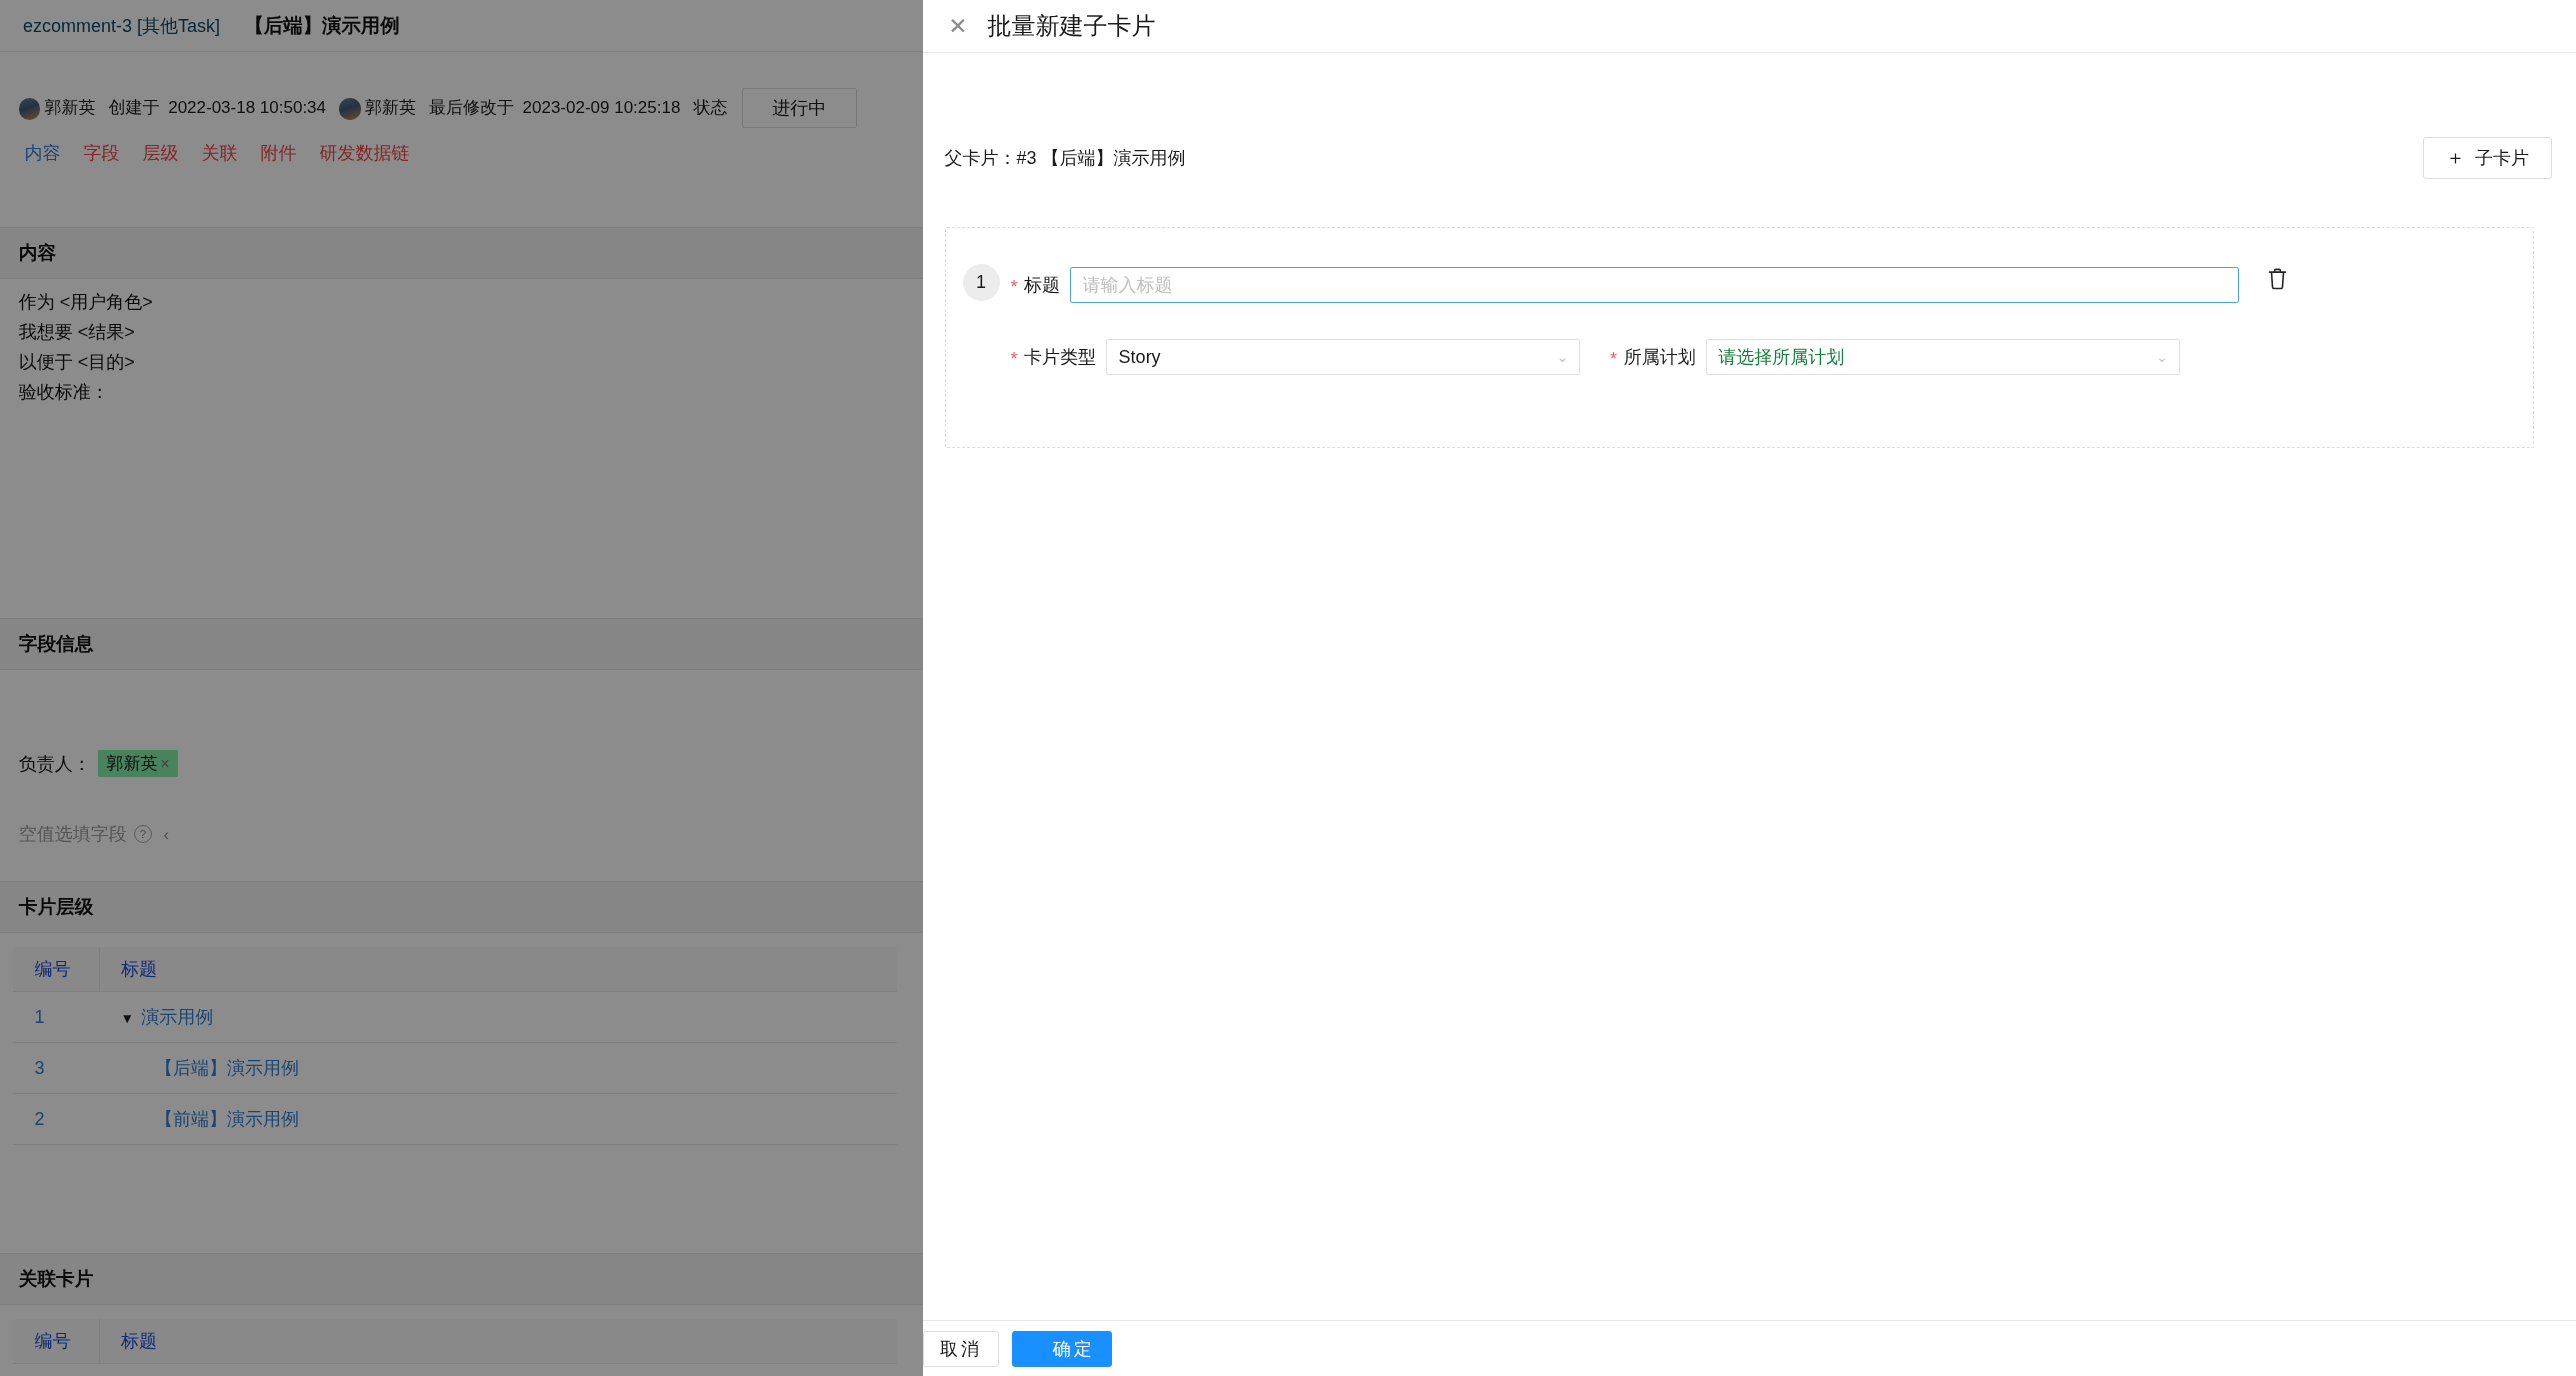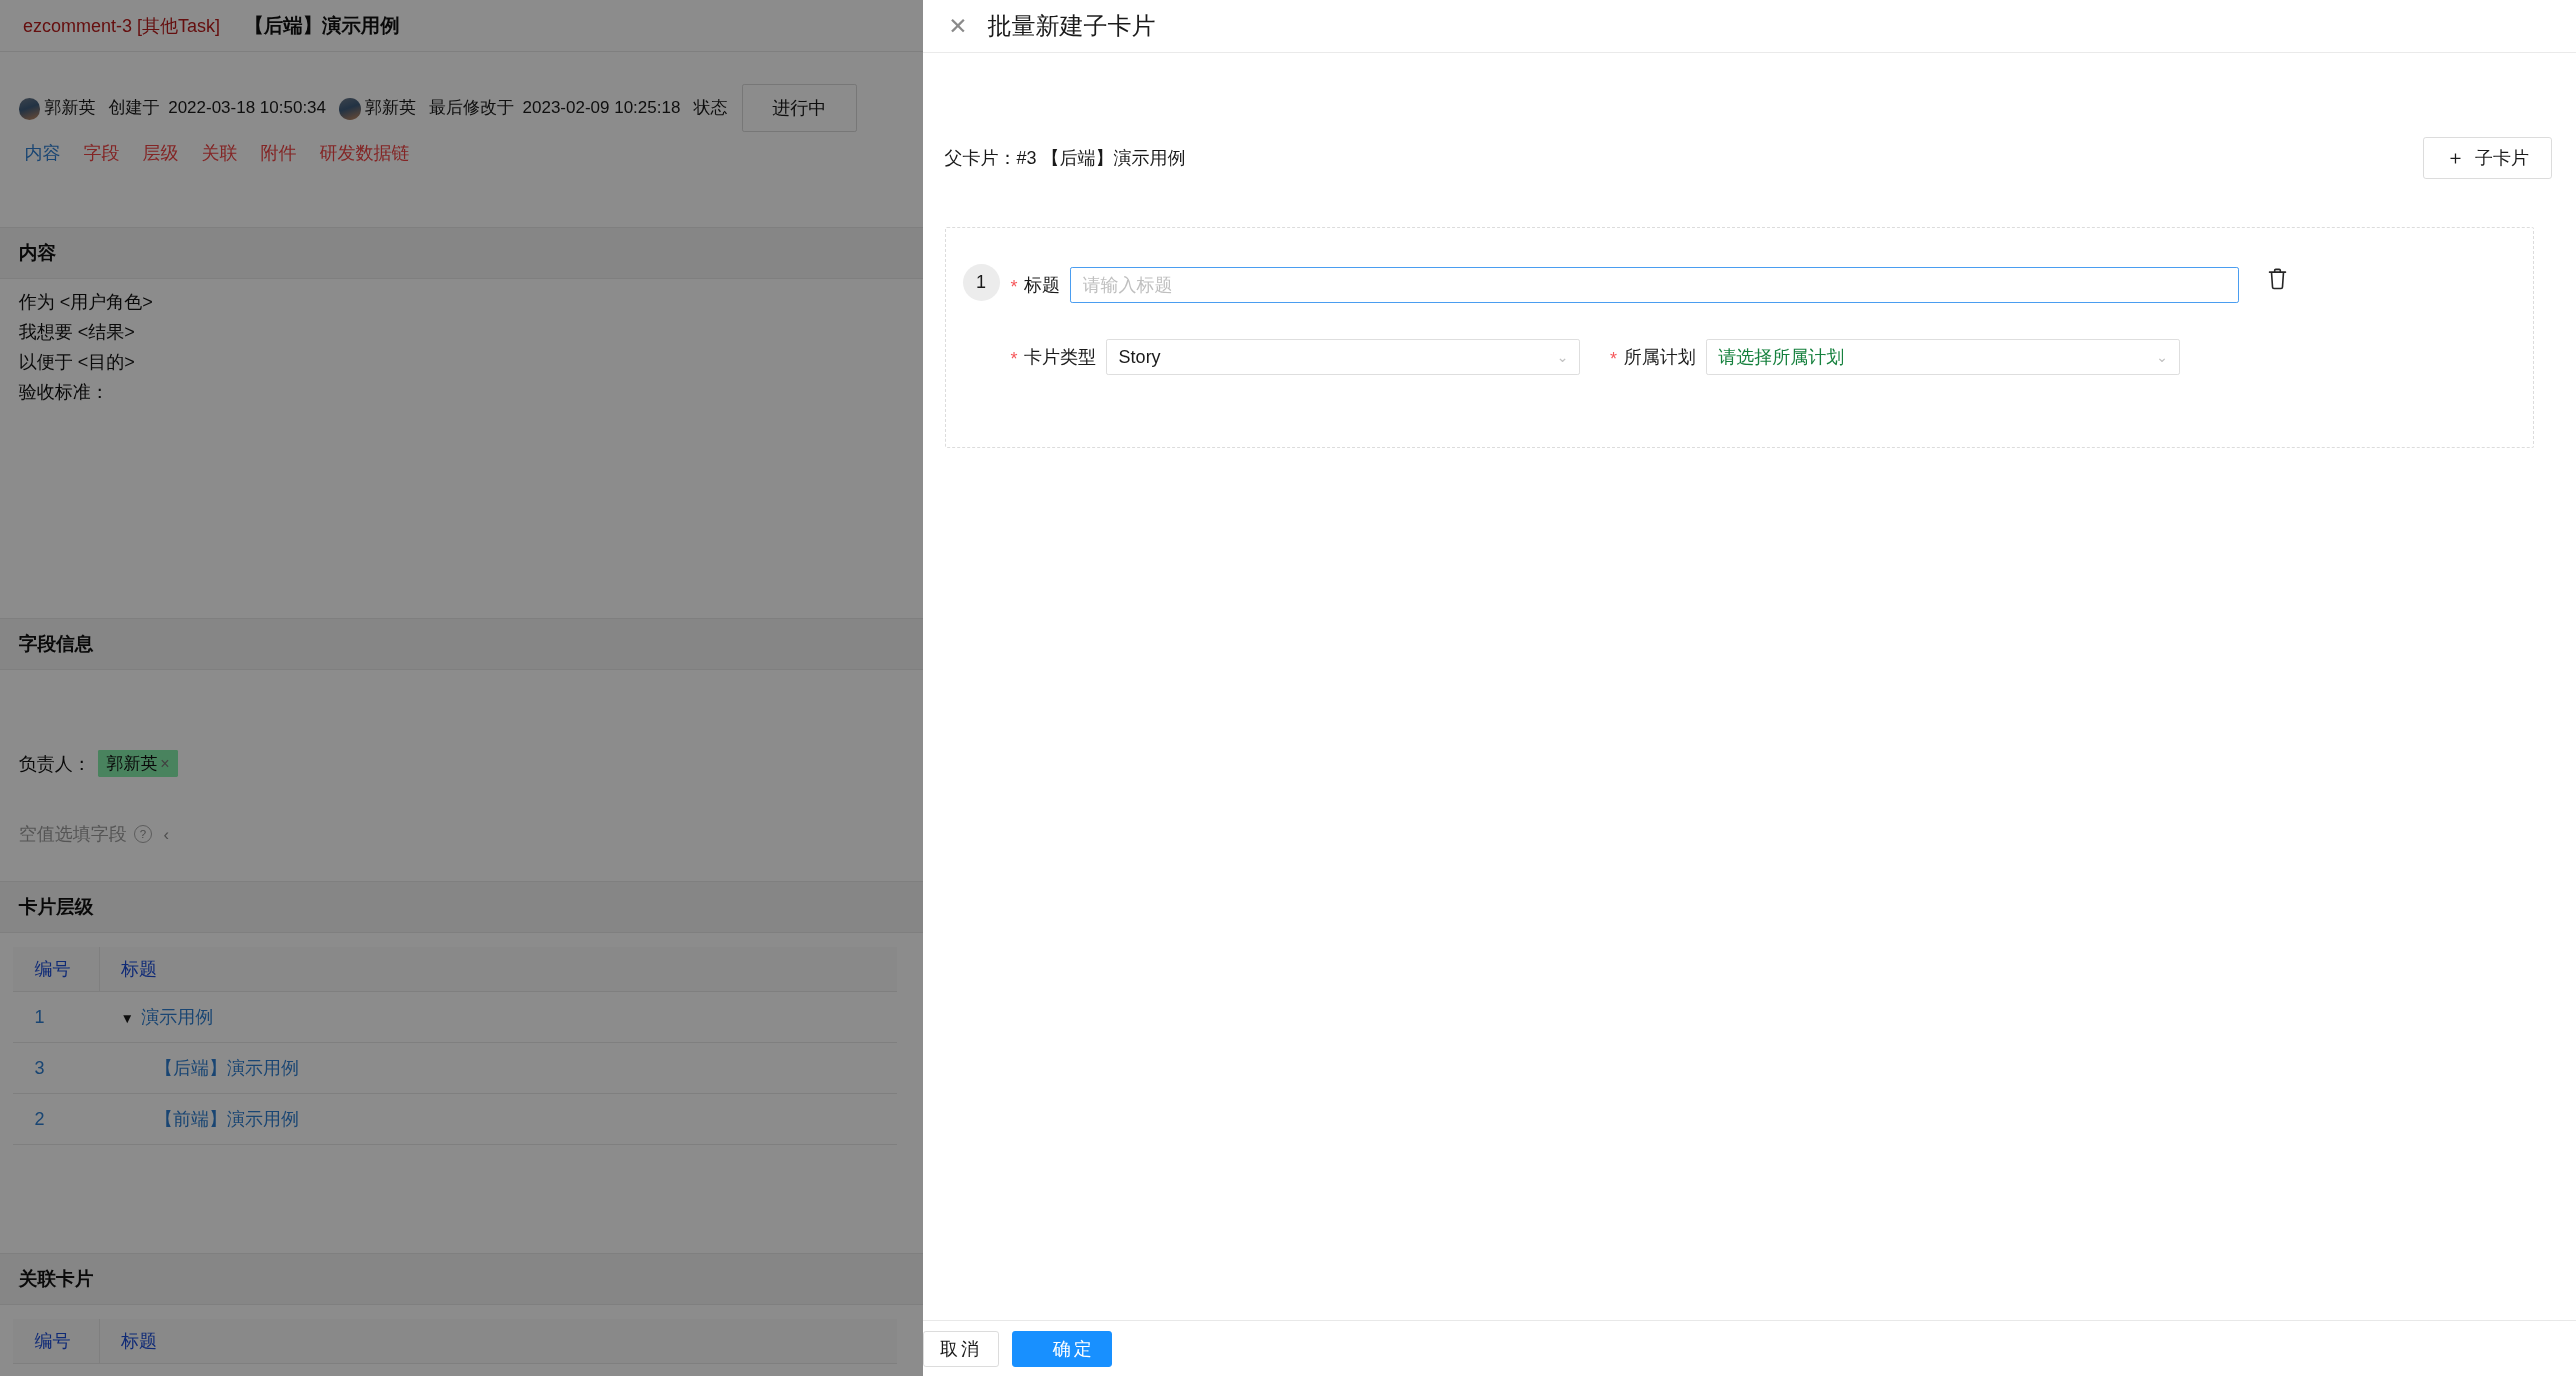--- a/index.html
+++ b/index.html
@@ -36,21 +36,21 @@
 
   .bc-bar {
     position: absolute; left: 0; top: 0;
     width: 2576px; height: 52px;
     background: #ffffff;
     border-bottom: 0.7px solid #e8e8e8;
     display: flex; align-items: center;
     padding-left: 23px;
   }
   .bc-key {
-    color: #b91c1c; font-size: 18px; margin-right: 24.4px;
+    color: #0c4a6e; font-size: 18px; margin-right: 24.4px;
     white-space: nowrap; text-decoration: none;
   }
   .bc-title { color: #111; font-size: 19.4px; font-weight: bold; white-space: nowrap; }
 
   .meta-row {
     position: absolute; left: 0; top: 86px;
     width: 2576px; height: 43px;
     display: flex; align-items: center;
     padding-left: 18.7px;
     font-size: 17px; color: #1a1a1a;
@@ -60,21 +60,21 @@
     width: 21.6px; height: 21.6px; border-radius: 50%;
     background: linear-gradient(160deg,#6d7a8a 0%, #3f5d7d 45%, #c98a5e 100%);
     display: inline-block; margin-right: 4.3px; flex: 0 0 auto;
     position: relative; top: 1.4px;
   }
   .meta-seg { margin-right: 13px; }
   .meta-label { margin-right: 8.6px; }
   .status-box {
     display: inline-flex; align-items: center; justify-content: center;
     border: 0.7px solid #d9d9d9; border-radius: 2.2px;
-    height: 48px; min-width: 115px; padding: 0 16px;
+    height: 40px; min-width: 115px; padding: 0 16px;
     background: #fff; font-size: 18px; color: #1a1a1a;
     margin-left: 5.7px;
   }
 
   .tabs-row {
     position: absolute; left: 0; top: 141px;
     width: 2576px; height: 42px;
     display: flex; align-items: flex-start;
     padding-left: 13px;
     font-size: 18px;

